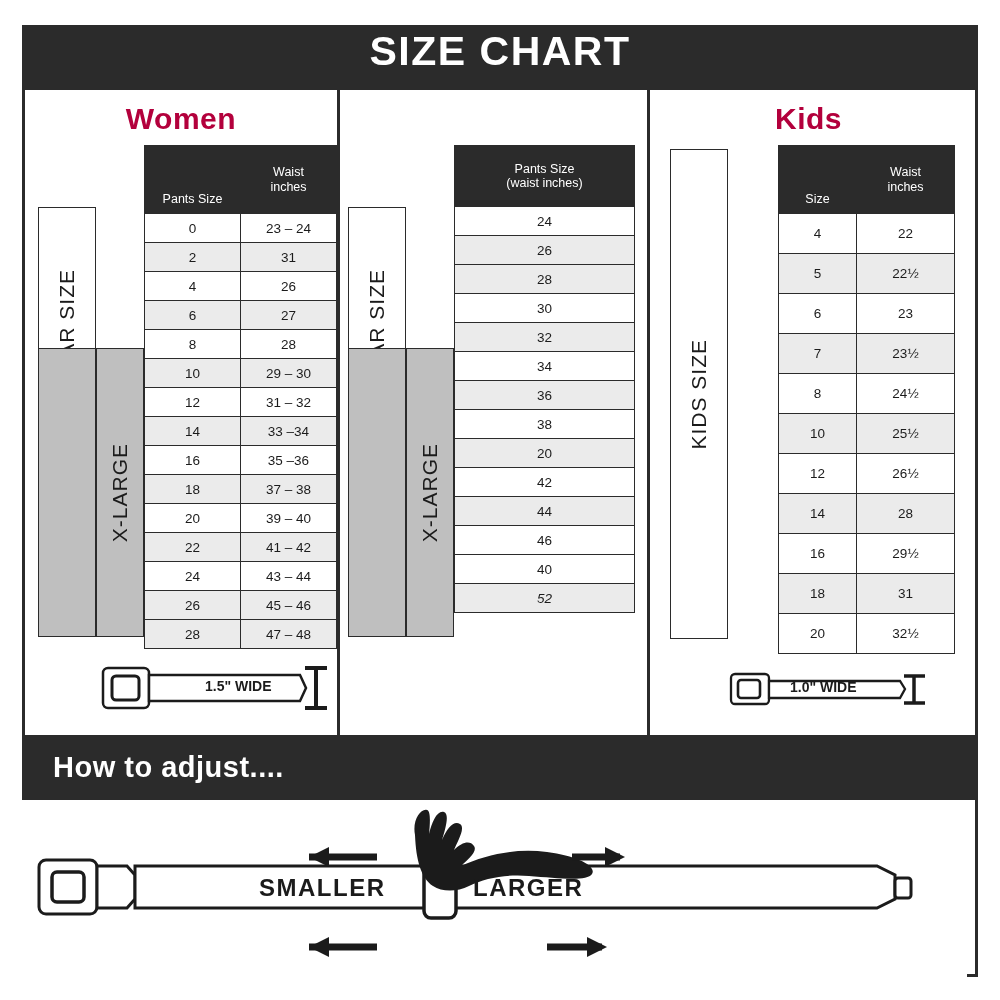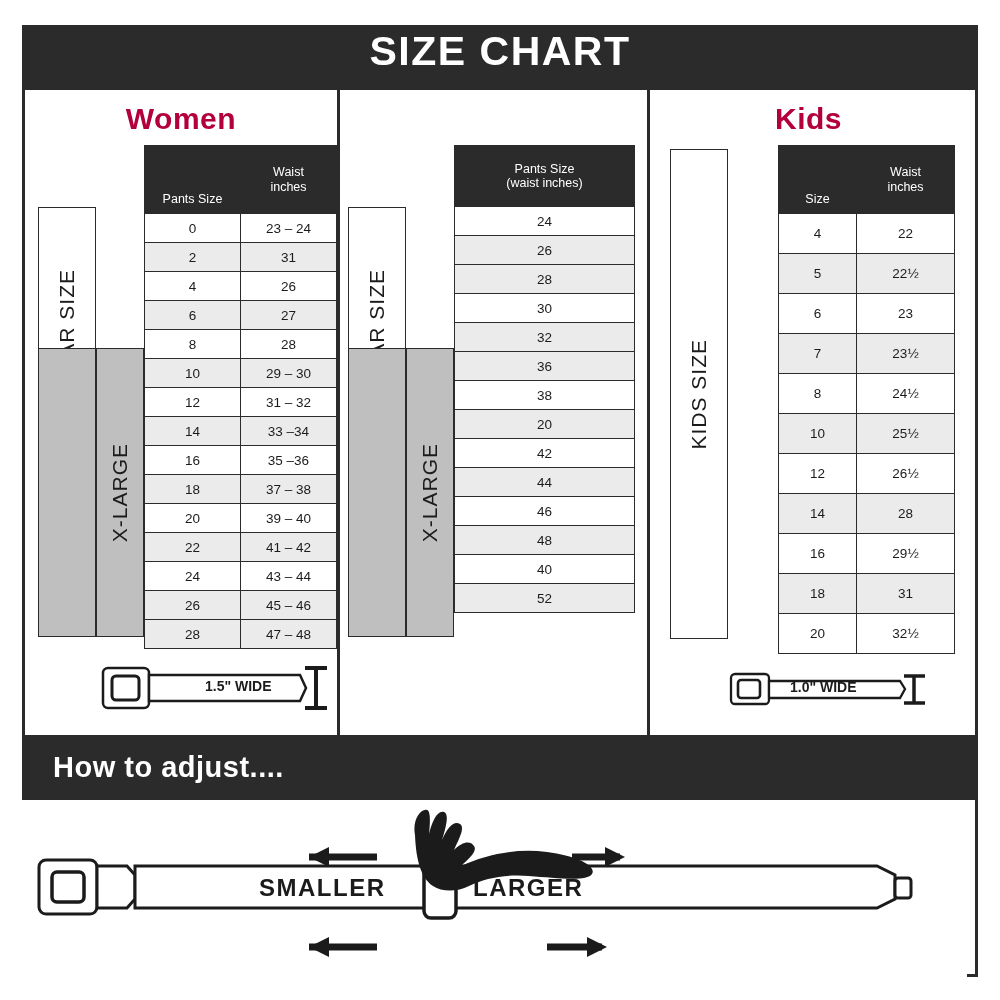--- a/index.html
+++ b/index.html
@@ -295,46 +295,46 @@
               </tr>
           <tr class="row-alt">
                 <td style="height:28px;">28</td>
               </tr>
           <tr class="row-white">
                 <td style="height:28px;">30</td>
               </tr>
           <tr class="row-alt">
                 <td style="height:28px;">32</td>
               </tr>
+          <tr class="row-white">
+                <td style="height:28px;">34</td>
+              </tr>
           <tr class="row-alt">
                 <td style="height:28px;">36</td>
               </tr>
           <tr class="row-white">
                 <td style="height:28px;">38</td>
               </tr>
           <tr class="row-alt">
                 <td style="height:28px;">20</td>
               </tr>
           <tr class="row-white">
                 <td style="height:28px;">42</td>
               </tr>
           <tr class="row-alt">
                 <td style="height:28px;">44</td>
               </tr>
           <tr class="row-white">
                 <td style="height:28px;">46</td>
               </tr>
-          <tr class="row-alt">
-                <td style="height:28px;">48</td>
-              </tr>
           <tr class="row-white">
                 <td style="height:28px;">40</td>
               </tr>
           <tr class="row-alt">
-                <td style="height:28px;">52</td>
+                <td style="height:28px;font-style:italic;">52</td>
               </tr>
         </tbody>
           </table>
       </div>
     </div>
 
     <div class="panel kids">
       <div class="panel-heading">Kids</div>
 
       <div class="bracket-kids" style="position:absolute; left:20px; top:59px; width:58px; height:490px;">

